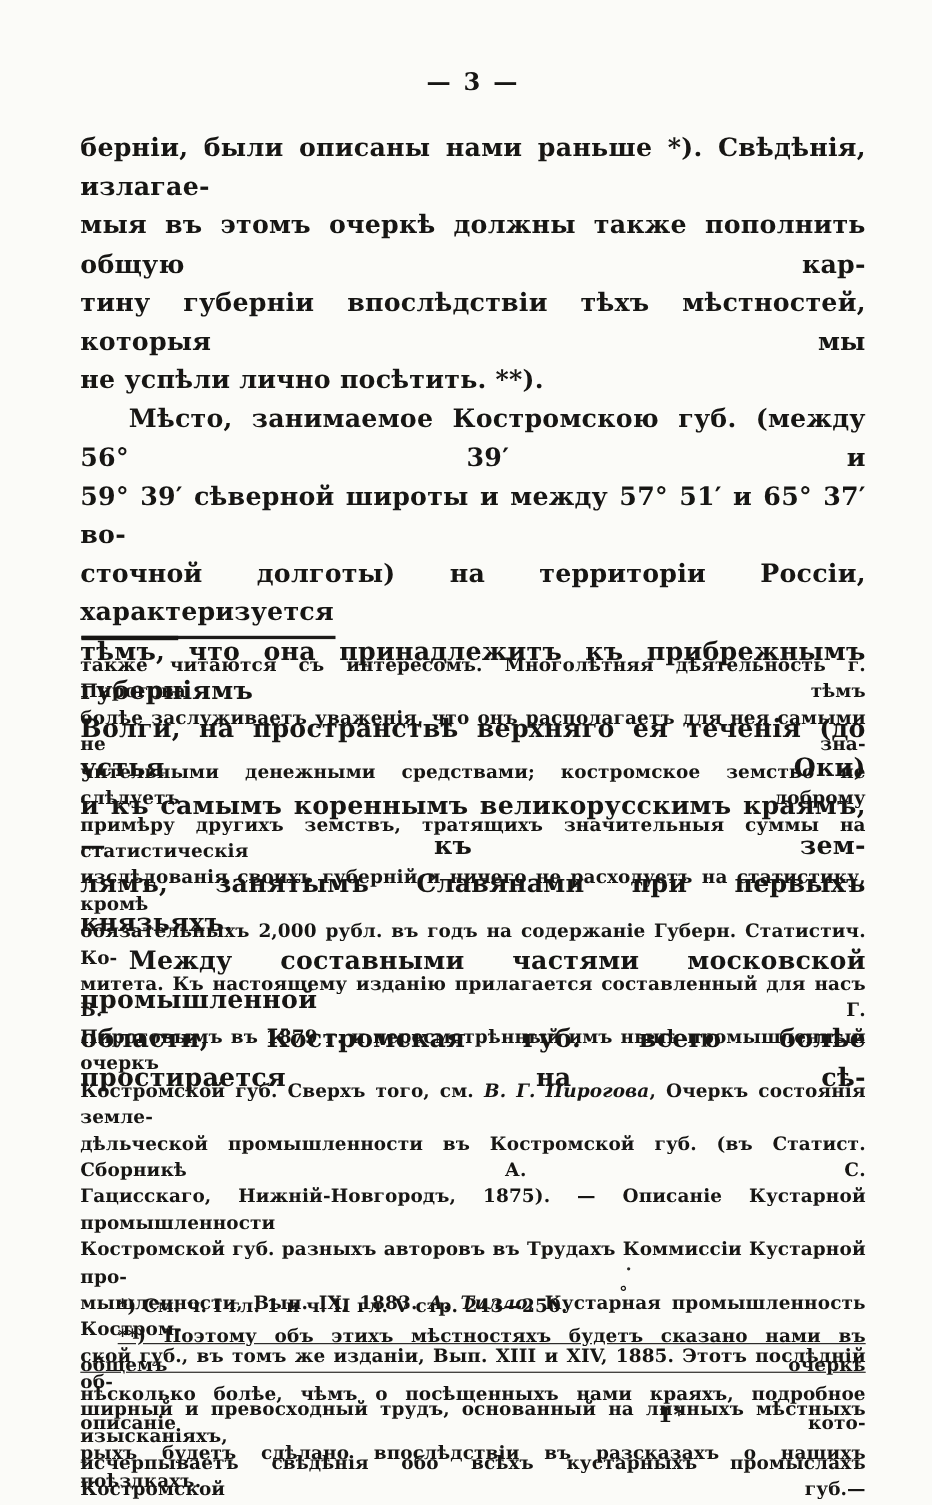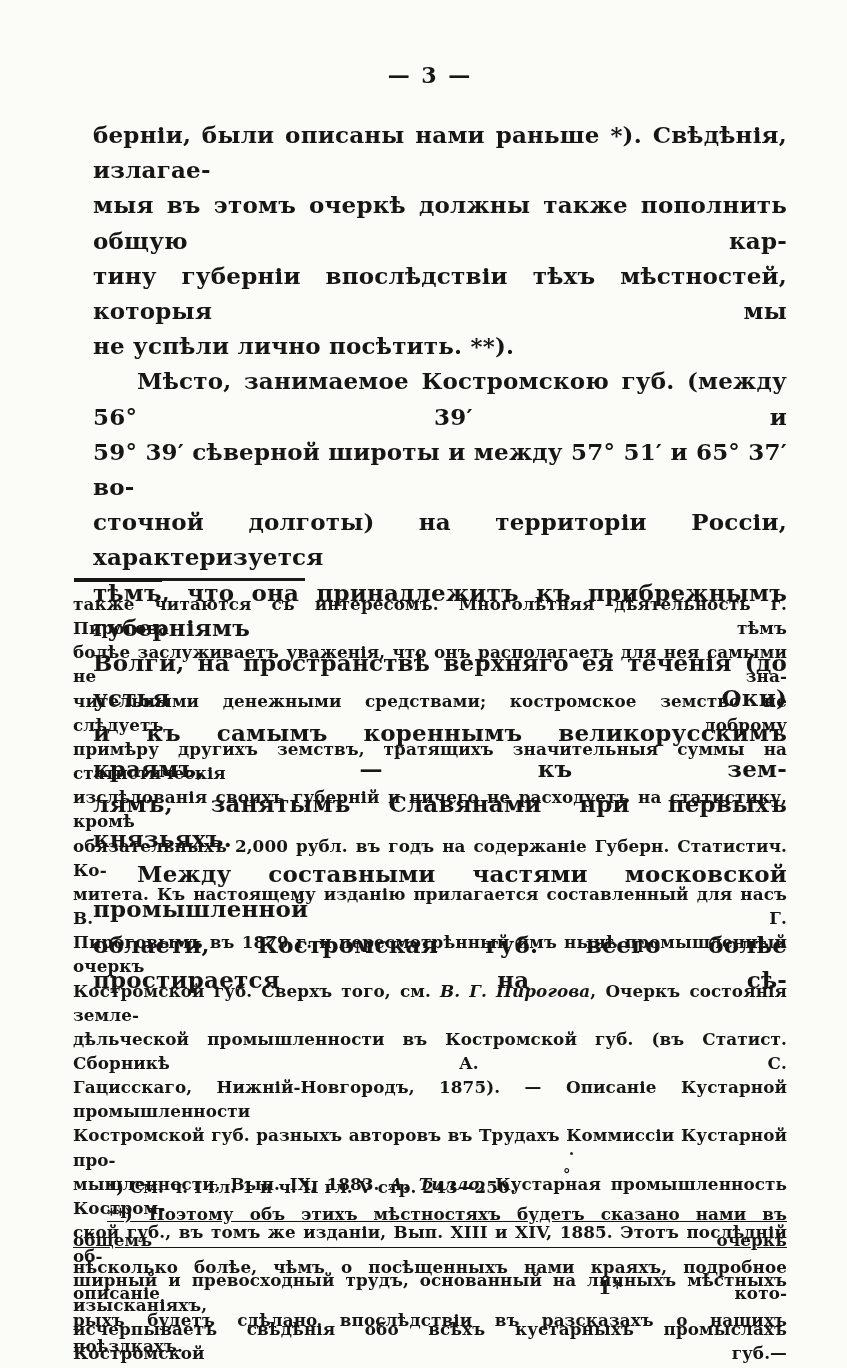--- a/index.html
+++ b/index.html
@@ -19,21 +19,21 @@
     position: absolute; top: 62px; left: 0; width: 714px;
     text-align: center;
     font-size: 22px; font-weight: 700; letter-spacing: 2px;
   }
 
   .main-text {
     position: absolute; top: 117px; left: 0; width: 714px;
     font-size: 23px; font-weight: 700; line-height: 35.2px;
     letter-spacing: 0.2px;
   }
-  .main-text .line { text-align: justify; text-align-last: justify; white-space: normal; margin-left: 20px; }
+  .main-text .line { text-align: justify; text-align-last: justify; white-space: normal; }
   .main-text .line.short { text-align-last: left; }
 
   .footnote-rule {
     position: absolute; top: 578px; left: 1px;
     width: 231px; height: 3px; background: #1c1b19;
   }
   .footnote-rule::after {
     content: ""; position: absolute; left: 0; top: 0;
     width: 88px; height: 4px; background: #161513;
   }

